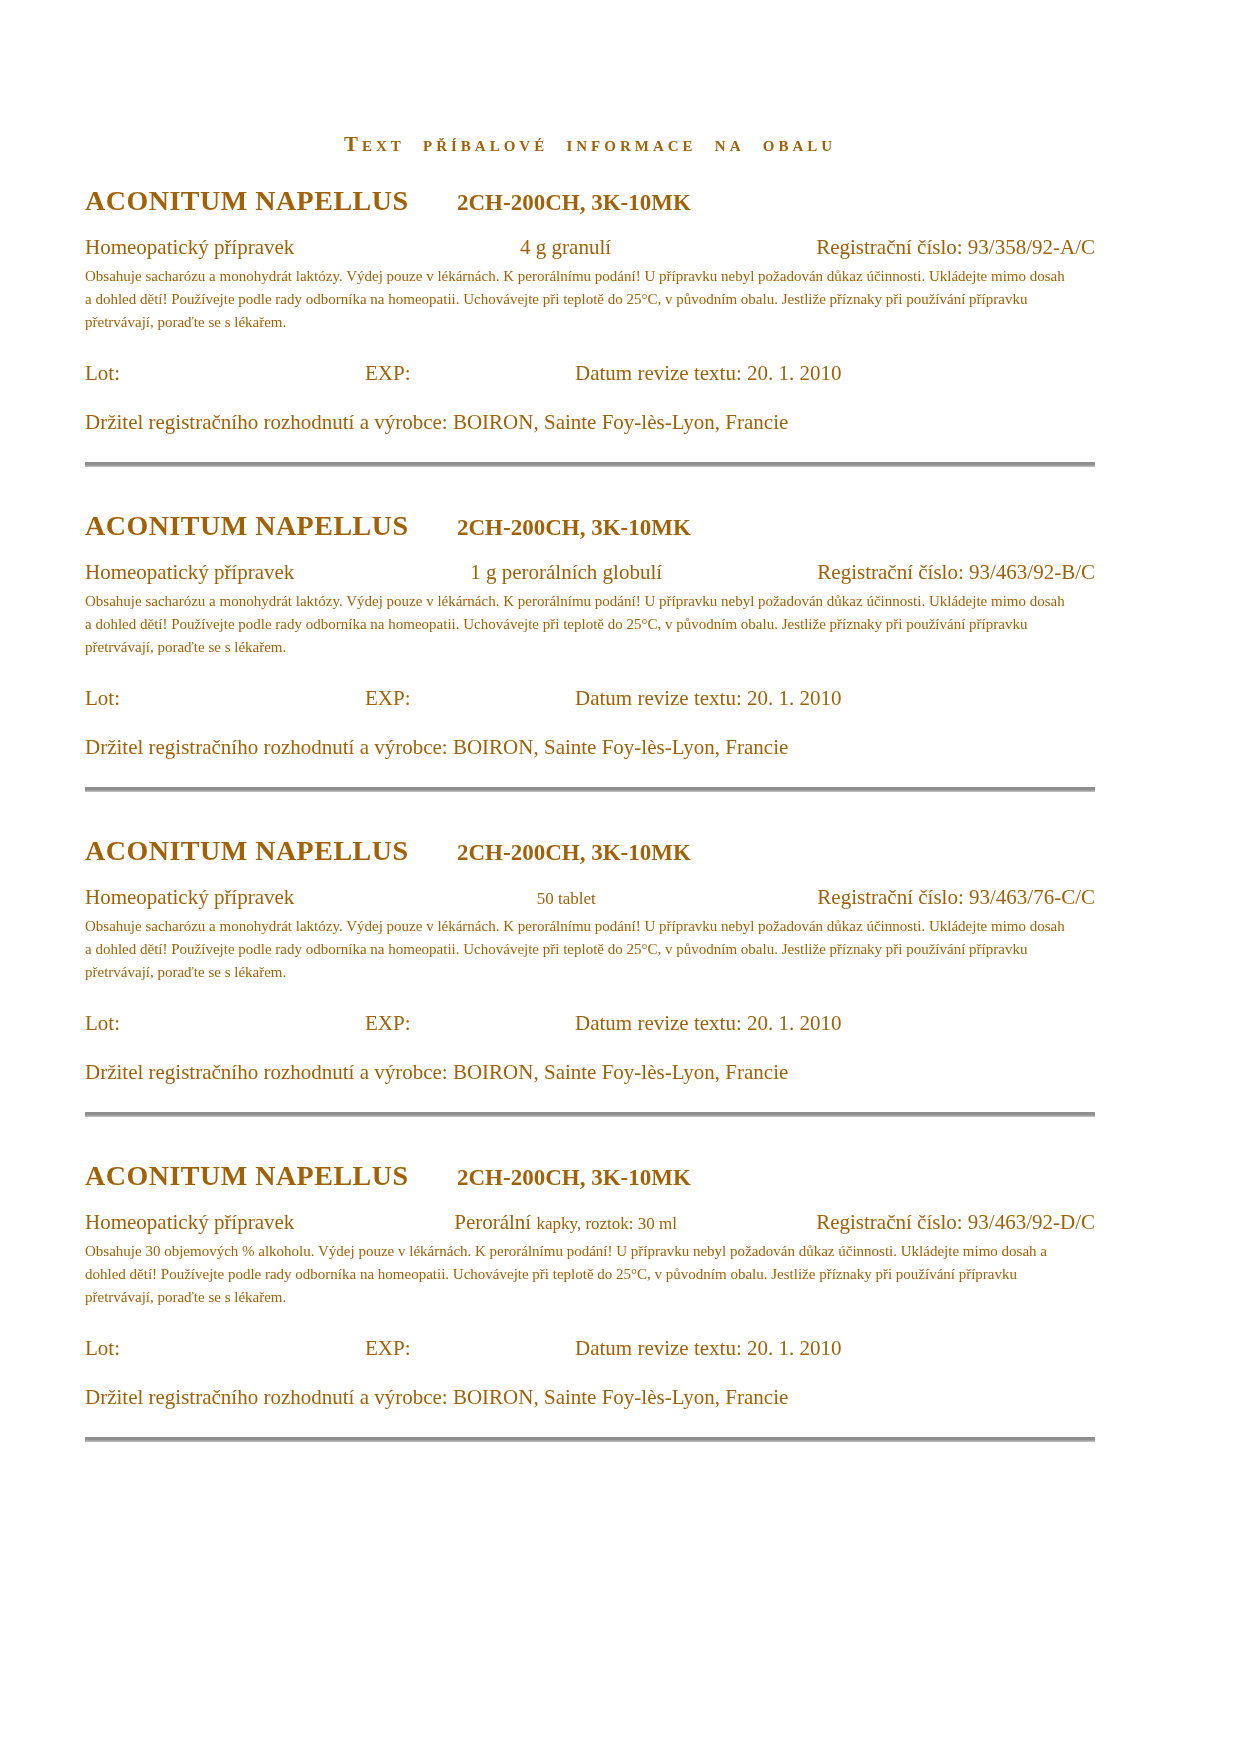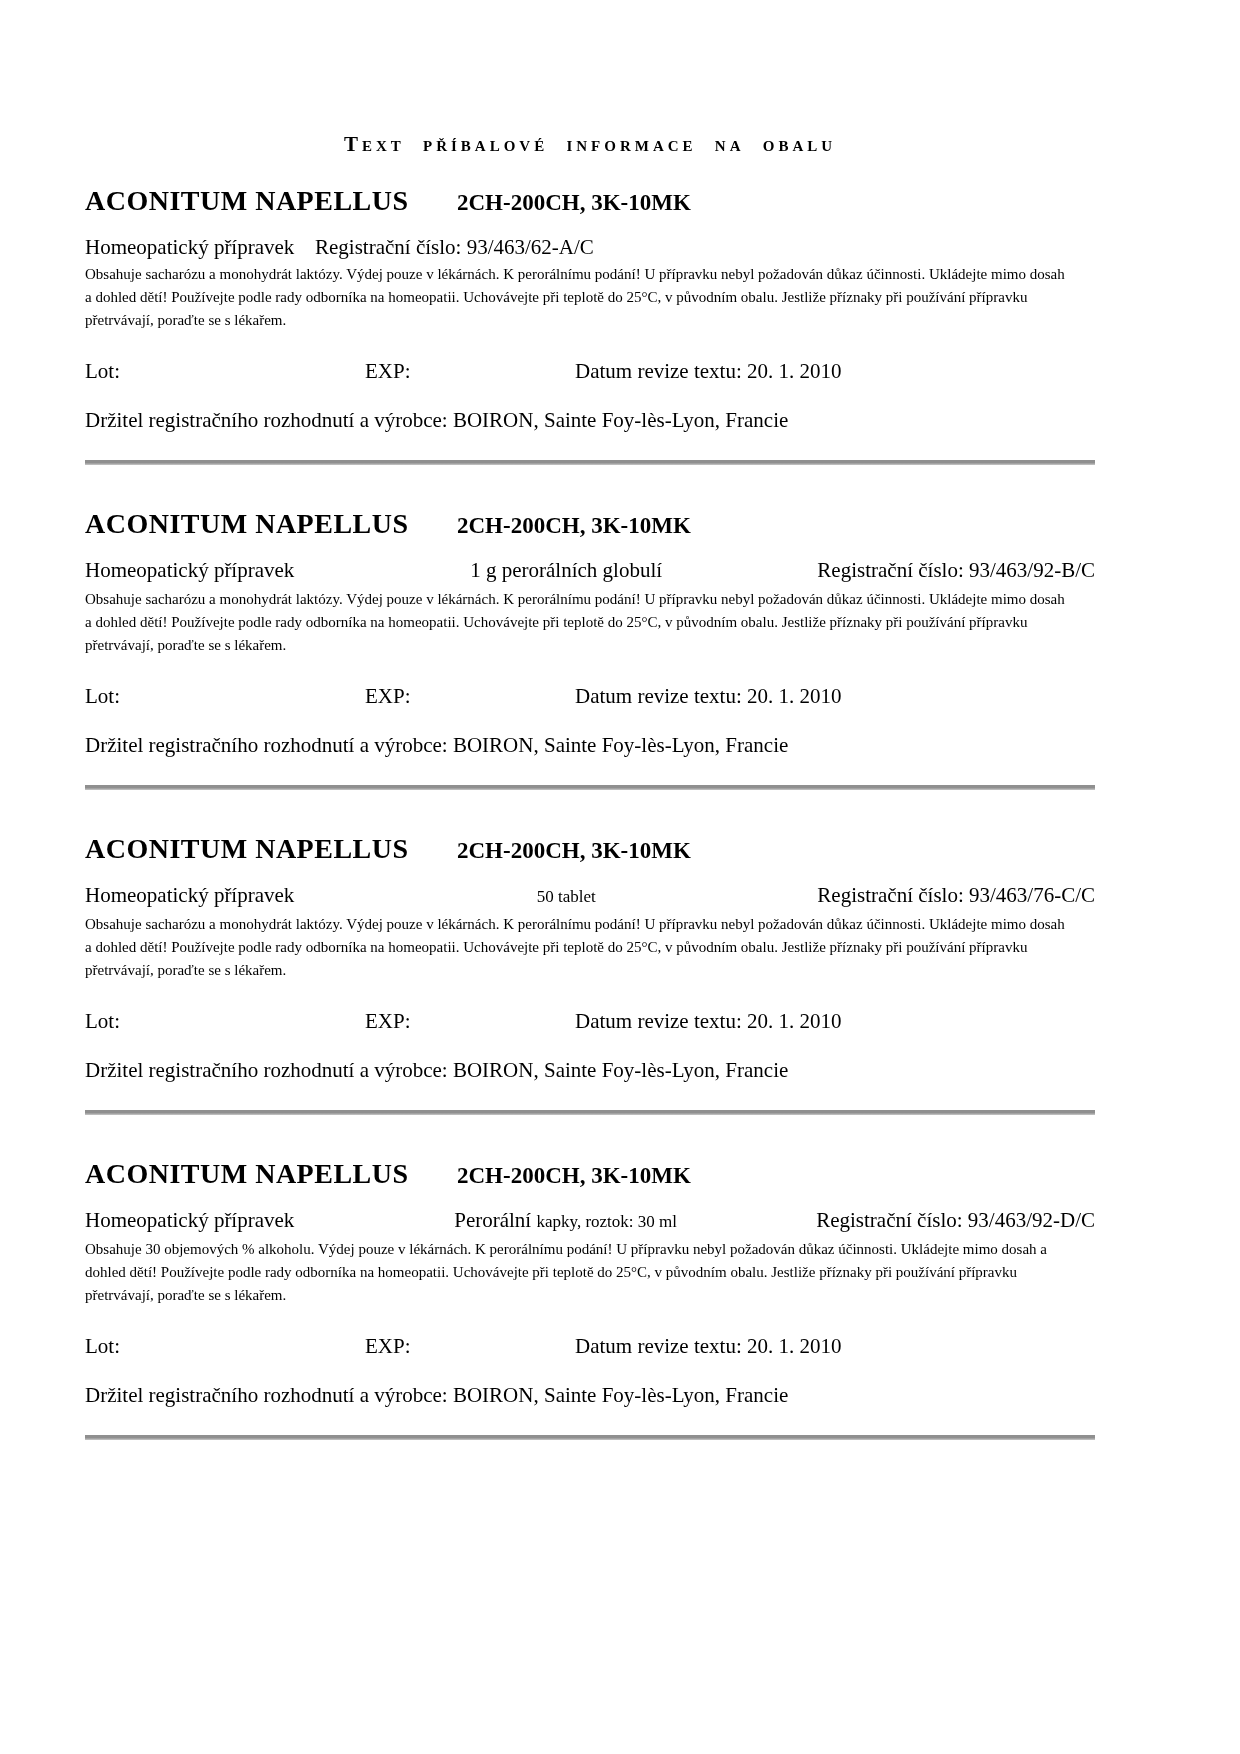--- a/index.html
+++ b/index.html
@@ -6,21 +6,21 @@
     margin: 0;
     padding: 0;
     background: #ffffff;
   }
   .page {
     position: relative;
     width: 1240px;
     height: 1754px;
     background: #ffffff;
     font-family: "Liberation Serif", "DejaVu Serif", serif;
-    color: #000000;
+    color: #a16207;
     overflow: hidden;
     box-sizing: border-box;
     padding: 130px 145px 0 85px;
   }
   .doc-title {
     text-align: center;
     font-size: 21px;
     font-weight: bold;
     font-variant: small-caps;
     letter-spacing: 4px;
@@ -98,21 +98,25 @@
 
   <h1 class="doc-title">Text příbalové informace na obalu</h1>
 
   <section class="sec">
     <div class="heading">
       <span class="product">ACONITUM NAPELLUS</span>
       <span class="strength">2CH-200CH, 3K-10MK</span>
     </div>
     <div class="info-row">
       <span class="info-left">Homeopatický přípravek</span>
-      <span class="info-right">Registrační číslo: 93/463/62-A/C</span>
+      <span class="info-mid">
+        <span>4 g granulí</span>
+        <span class="small"></span>
+      </span>
+      <span class="info-right">Registrační číslo: 93/358/92-A/C</span>
     </div>
     <p class="body">Obsahuje sacharózu a monohydrát laktózy. Výdej pouze v lékárnách. K perorálnímu podání! U přípravku nebyl požadován důkaz účinnosti. Ukládejte mimo dosah a dohled dětí! Používejte podle rady odborníka na homeopatii. Uchovávejte při teplotě do 25°C, v původním obalu. Jestliže příznaky při používání přípravku přetrvávají, poraďte se s lékařem.</p>
     <div class="lot-row">
       <span class="lot">Lot:</span>
       <span class="exp">EXP:</span>
       <span class="rev">Datum revize textu: 20. 1. 2010</span>
     </div>
     <p class="holder">Držitel registračního rozhodnutí a výrobce: BOIRON, Sainte Foy-lès-Lyon, Francie</p>
     <hr class="divider">
   </section>

